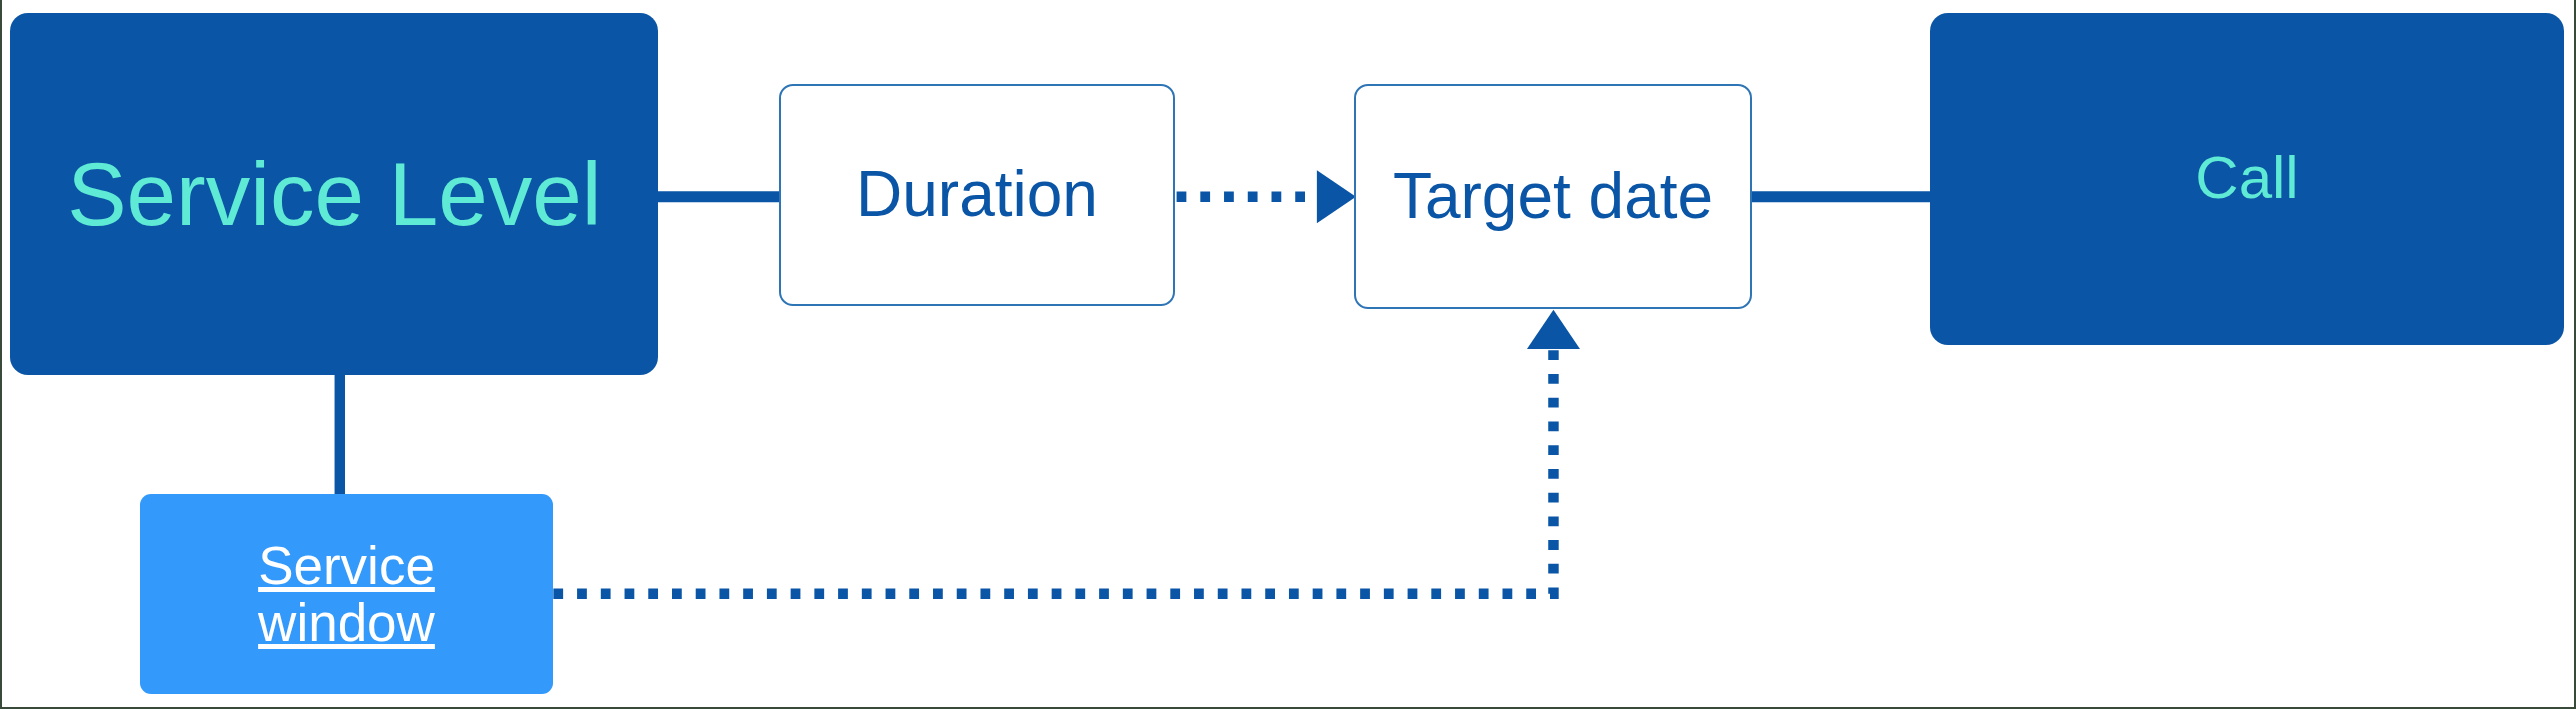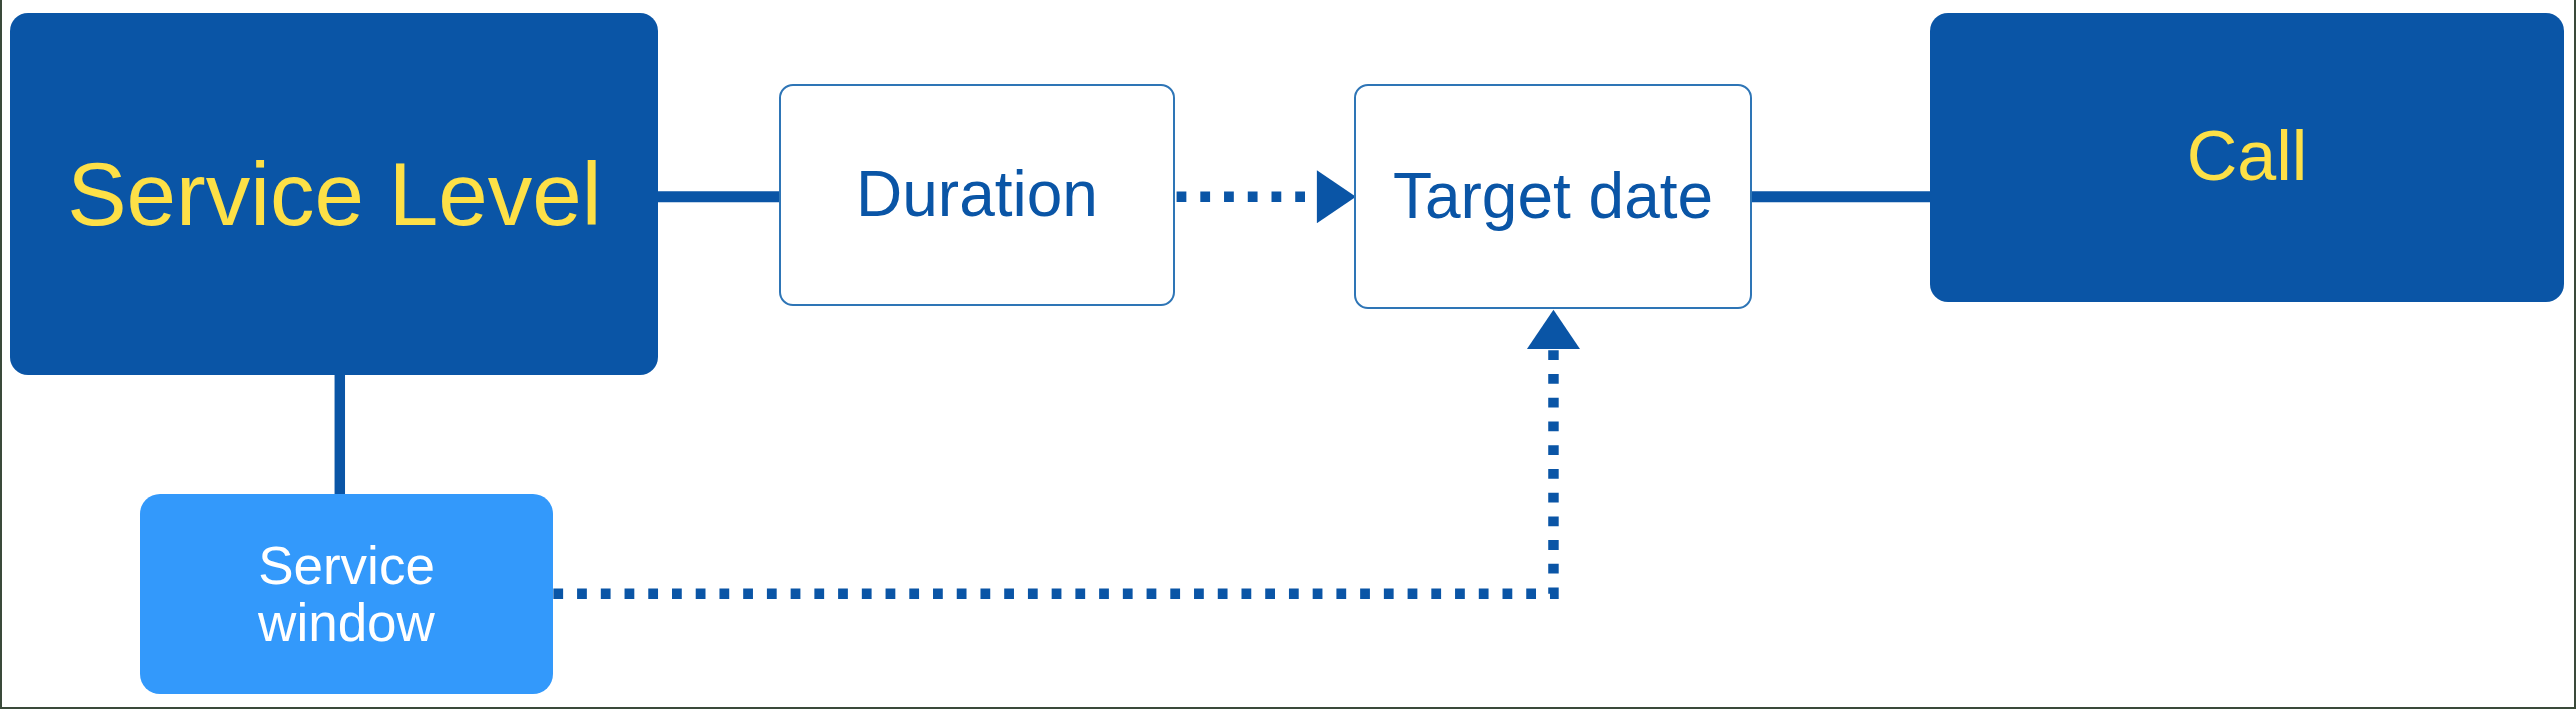--- a/index.html
+++ b/index.html
@@ -35,27 +35,28 @@
     box-sizing: border-box;
     display: flex;
     align-items: center;
     justify-content: center;
     text-align: center;
     line-height: 1.08;
   }
 
   .node-filled-dark {
     background: #0A55A6;
-    color: #fde047;
+    color: #5eead4;
     border-radius: 18px;
   }
   .node-filled-light {
     background: #3399FB;
     color: #ffffff;
-    border-radius: 20px;
+    border-radius: 11px;
+    text-decoration: underline;
   }
   .node-outline {
     background: #ffffff;
     color: #0A55A6;
     border: 2.8px solid #2E75B6;
     border-radius: 14px;
   }
 
   
   #node-service-level {
@@ -64,22 +65,22 @@
   }
   #node-duration {
     left: 777px; top: 84px;  width: 396px;  height: 222px;
     font-size: 64px;
   }
   #node-target-date {
     left: 1352px; top: 84px;  width: 398px;  height: 225px;
     font-size: 64px;
   }
   #node-call {
-    left: 1928px; top: 12.6px;   width: 634px;  height: 289px;
-    font-size: 70px;
+    left: 1928px; top: 12.6px;   width: 634px;  height: 332px;
+    font-size: 60px;
   }
   #node-service-window {
     left: 138px;  top: 494px;  width: 413px;  height: 200px;
     font-size: 53px;
   }
 
   .node-label {
     display: block;
     white-space: pre-line;
   }

